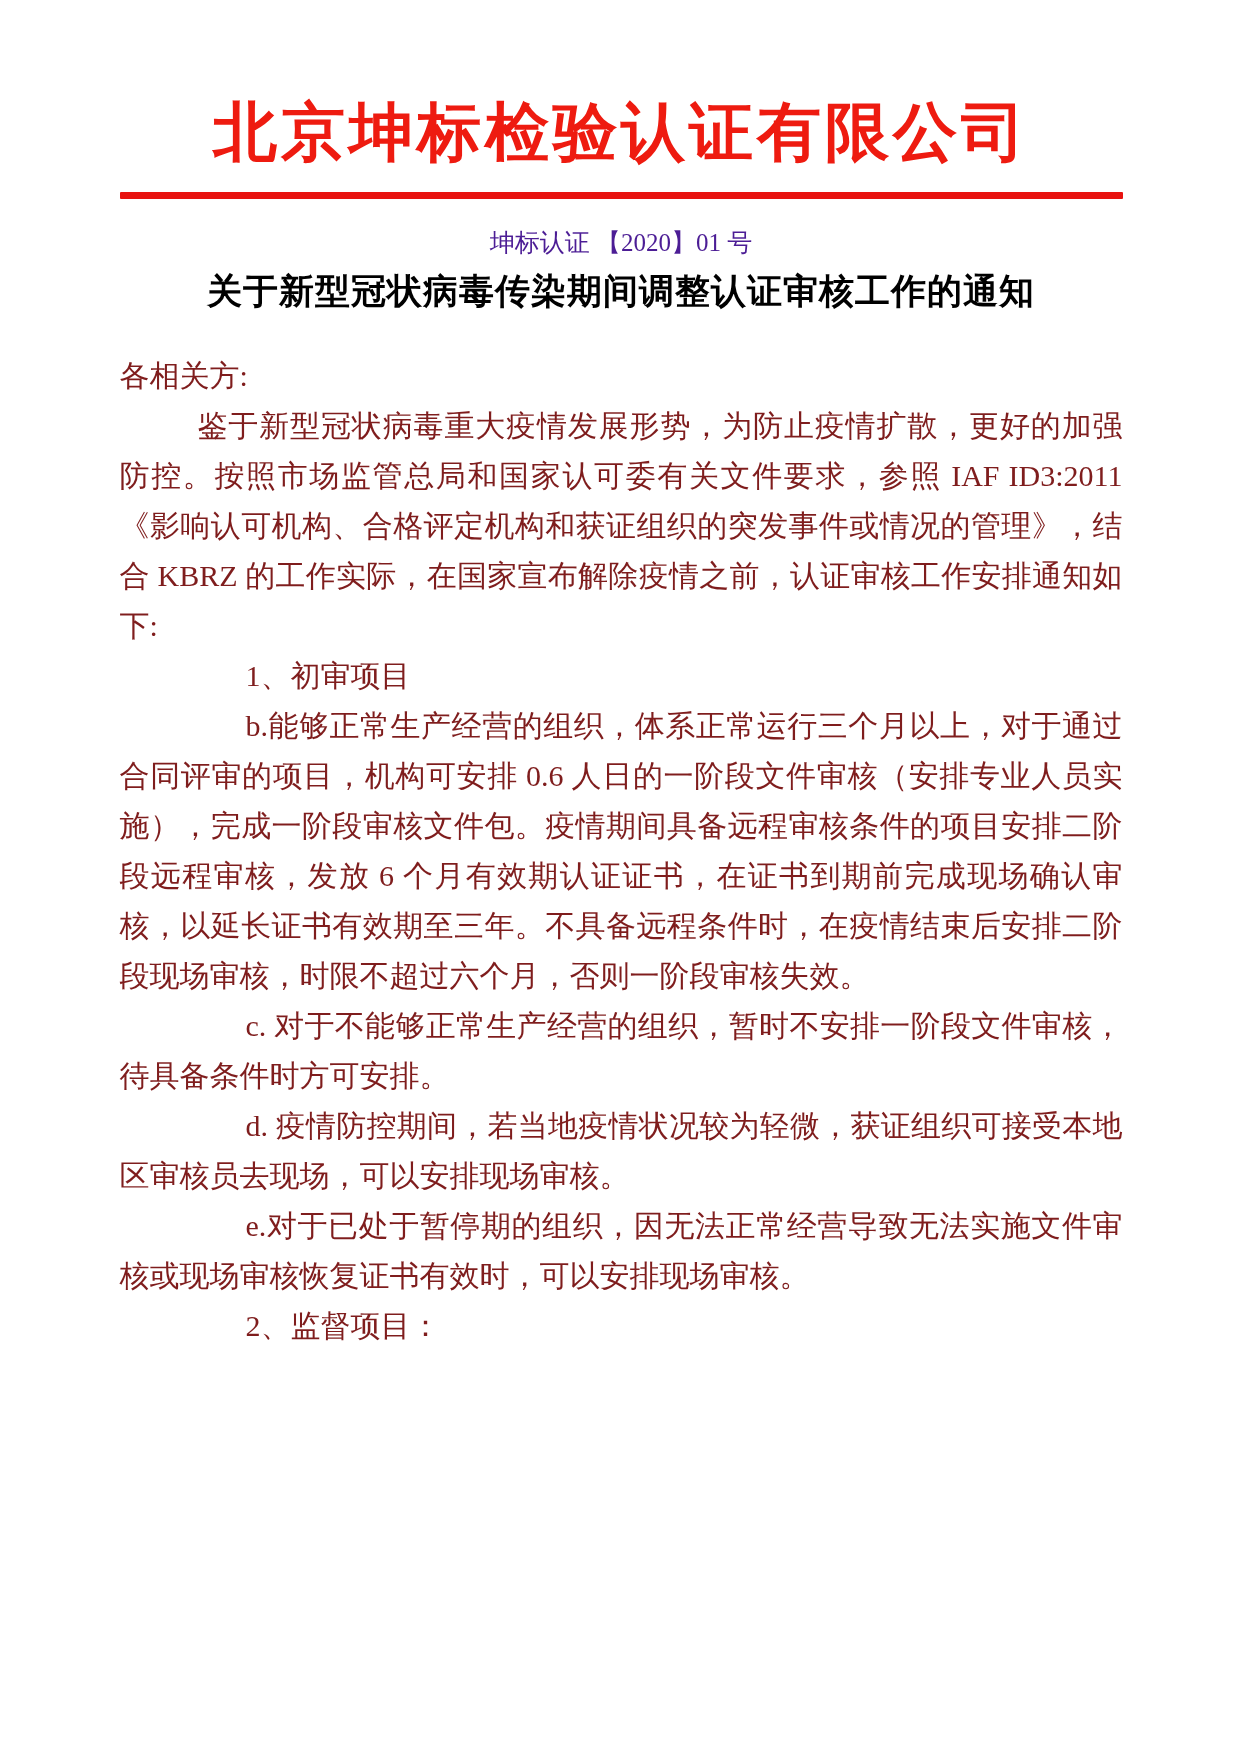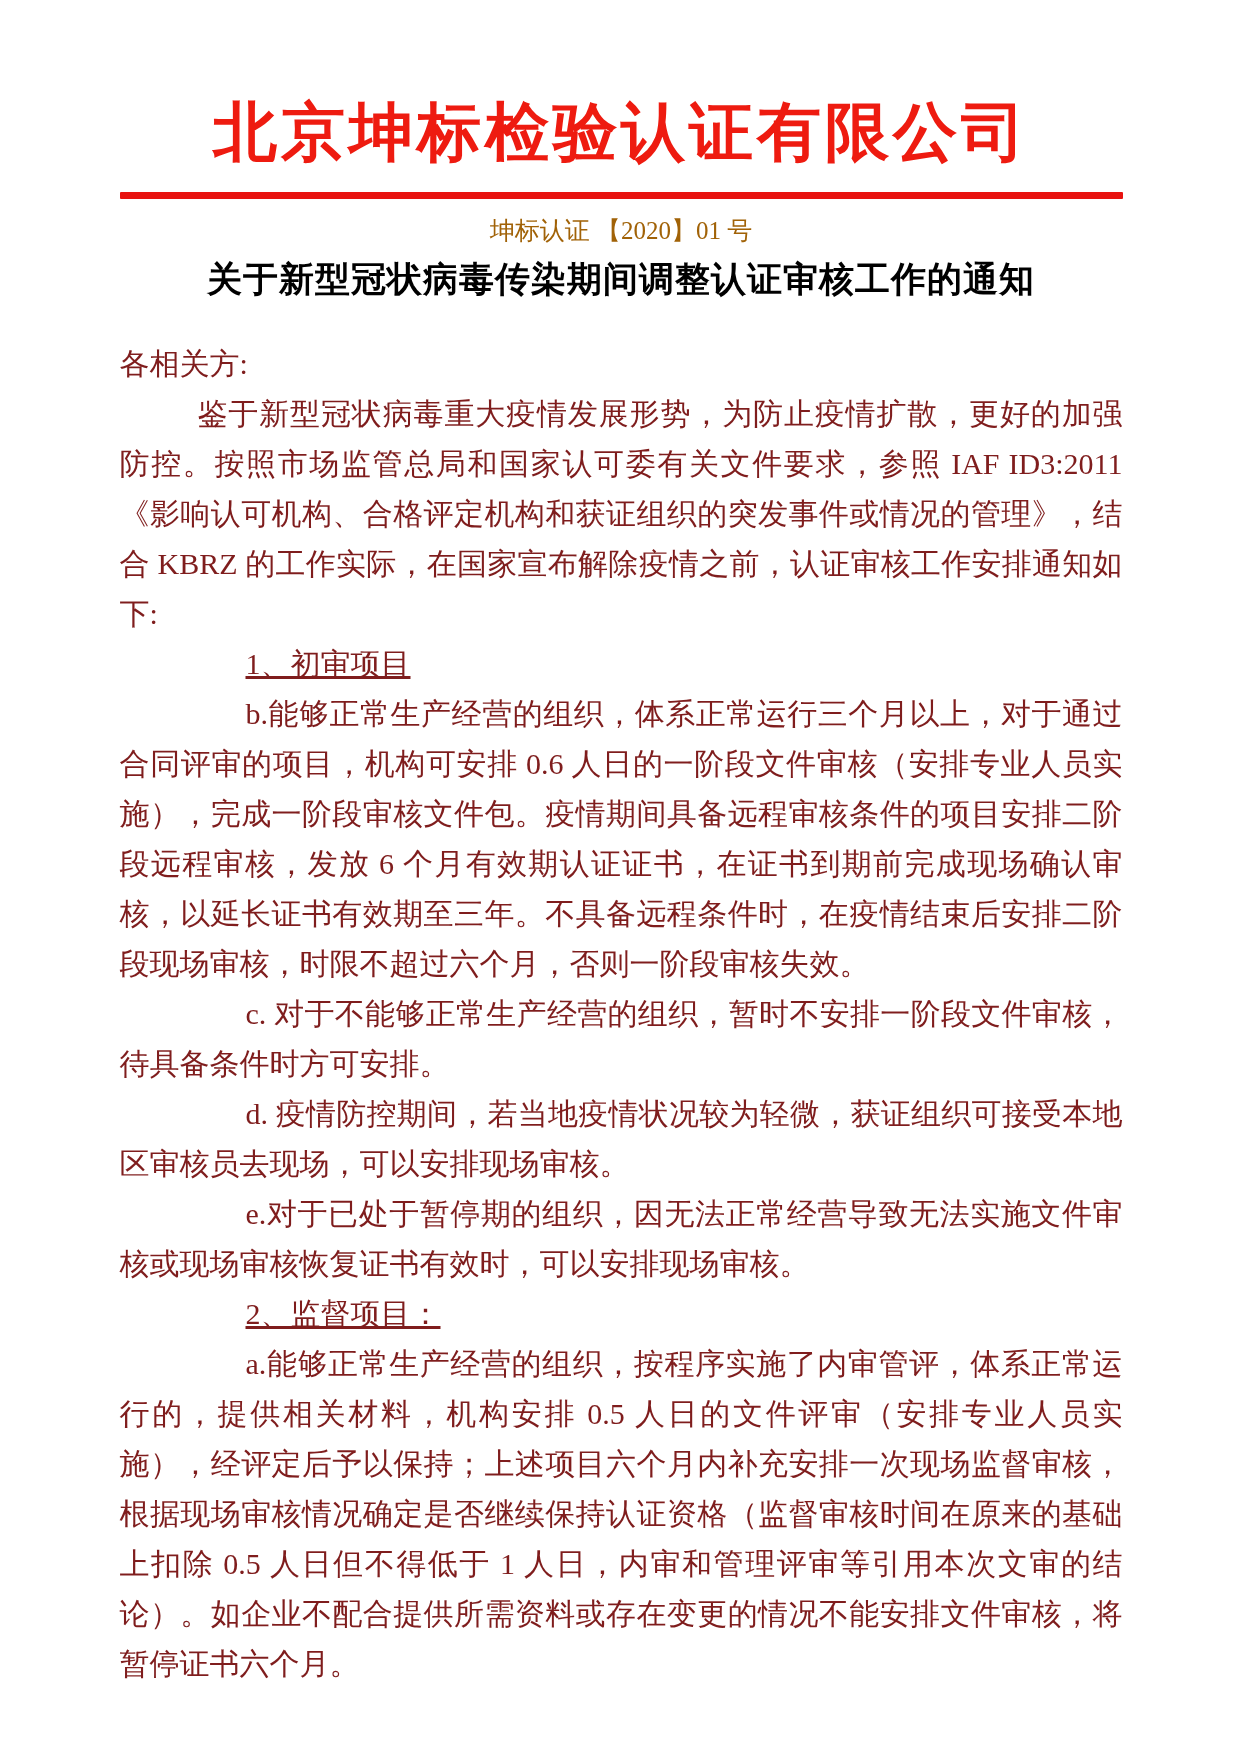--- a/index.html
+++ b/index.html
@@ -31,25 +31,25 @@
     color: #ee1b10;
     white-space: nowrap;
   }
   .red-rule {
     height: 7px;
     background: #e81310;
     margin-top: 22px;
     border-radius: 1px;
   }
   .doc-number {
-    margin-top: 16px;
+    margin-top: 28px;
     text-align: center;
     font-size: 25px;
     line-height: 32px;
-    color: #a16207;
+    color: #4c1d95;
   }
   .doc-title {
     margin-top: 10px;
     text-align: center;
     font-size: 35px;
     line-height: 46px;
     font-weight: bold;
     color: #000000;
     letter-spacing: 1px;
   }
@@ -65,21 +65,20 @@
     padding: 0;
   }
   p.para-salutation {
     text-indent: 0;
   }
   p.para-para {
     text-indent: 2.6em;
   }
   p.para-list {
     text-indent: 4.2em;
-    text-decoration: underline;
   }
   p.para-list-para {
     text-indent: 4.2em;
   }
 </style>
 </head>
 <body>
 
 <div class="page">
   <div class="content">
@@ -94,17 +93,16 @@
 
     <div class="doc-body" id="doc-body">
         <p class="para-salutation">各相关方:</p>
         <p class="para-para">鉴于新型冠状病毒重大疫情发展形势，为防止疫情扩散，更好的加强防控。按照市场监管总局和国家认可委有关文件要求，参照 IAF ID3:2011《影响认可机构、合格评定机构和获证组织的突发事件或情况的管理》，结合 KBRZ 的工作实际，在国家宣布解除疫情之前，认证审核工作安排通知如下:</p>
         <p class="para-list">1、初审项目</p>
         <p class="para-list-para">b.能够正常生产经营的组织，体系正常运行三个月以上，对于通过合同评审的项目，机构可安排 0.6 人日的一阶段文件审核（安排专业人员实施），完成一阶段审核文件包。疫情期间具备远程审核条件的项目安排二阶段远程审核，发放 6 个月有效期认证证书，在证书到期前完成现场确认审核，以延长证书有效期至三年。不具备远程条件时，在疫情结束后安排二阶段现场审核，时限不超过六个月，否则一阶段审核失效。</p>
         <p class="para-list-para">c. 对于不能够正常生产经营的组织，暂时不安排一阶段文件审核，待具备条件时方可安排。</p>
         <p class="para-list-para">d. 疫情防控期间，若当地疫情状况较为轻微，获证组织可接受本地区审核员去现场，可以安排现场审核。</p>
         <p class="para-list-para">e.对于已处于暂停期的组织，因无法正常经营导致无法实施文件审核或现场审核恢复证书有效时，可以安排现场审核。</p>
         <p class="para-list">2、监督项目：</p>
-        <p class="para-list-para">a.能够正常生产经营的组织，按程序实施了内审管评，体系正常运行的，提供相关材料，机构安排 0.5 人日的文件评审（安排专业人员实施），经评定后予以保持；上述项目六个月内补充安排一次现场监督审核，根据现场审核情况确定是否继续保持认证资格（监督审核时间在原来的基础上扣除 0.5 人日但不得低于 1 人日，内审和管理评审等引用本次文审的结论）。如企业不配合提供所需资料或存在变更的情况不能安排文件审核，将暂停证书六个月。</p>
       </div>
 
   </div>
 </div>
 
 </body></html>

